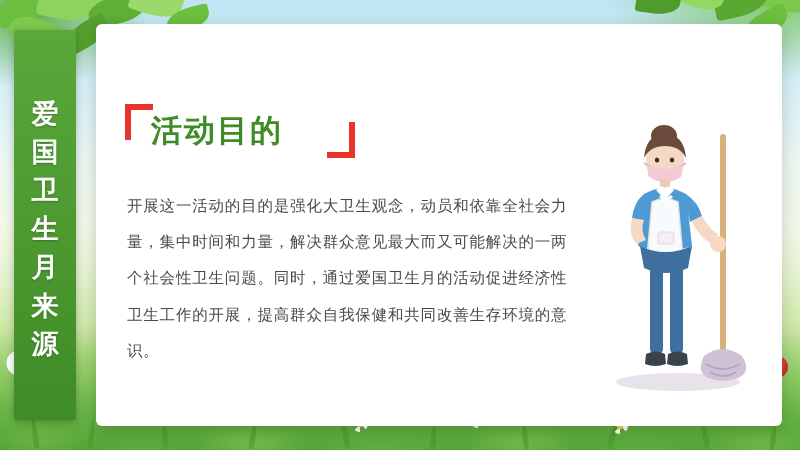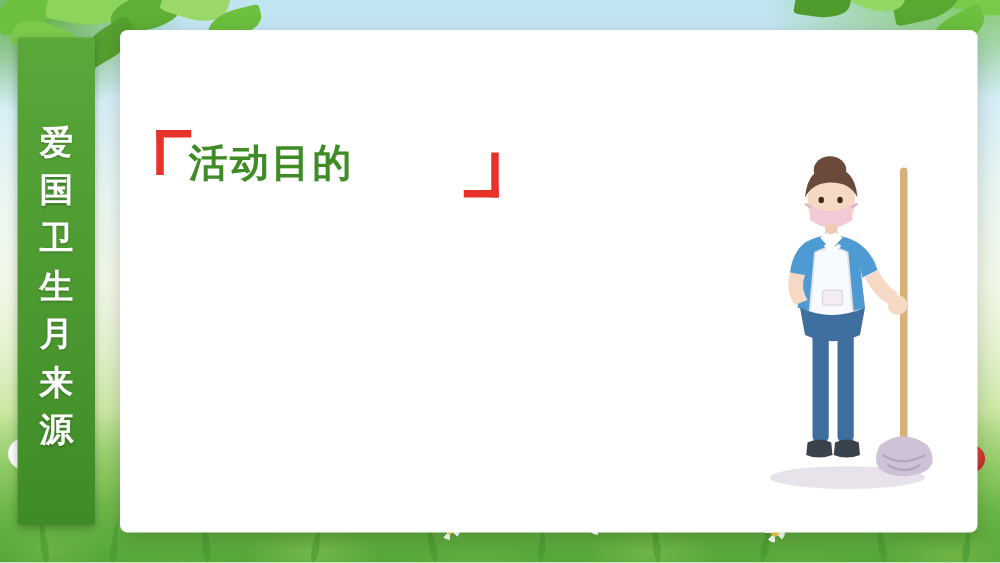--- a/index.html
+++ b/index.html
@@ -127,21 +127,21 @@
     width: 686px; height: 402px;
     background: #ffffff;
     border-radius: 6px;
     box-shadow: 0 4px 16px rgba(0,0,0,.18);
   }
 
   
   .heading-wrap {
     position: absolute;
     left: 125px; top: 104px;
-    width: 274px; height: 54px;
+    width: 230px; height: 54px;
   }
   .bracket {
     position: absolute;
     width: 22px; height: 30px;
   }
   .bracket-left {
     left: 0; top: 0;
     border-left: 6px solid #e8332a;
     border-top: 6px solid #e8332a;
   }
@@ -263,20 +263,21 @@
     <span class="ch">来</span>
     <span class="ch">源</span>
   </div>
 
   <div class="heading-wrap">
     <span class="bracket bracket-left"></span>
     <span class="bracket bracket-right"></span>
     <span class="heading-text">活动目的</span>
   </div>
 
+  <p class="body-text">开展这一活动的目的是强化大卫生观念，动员和依靠全社会力量，集中时间和力量，解决群众意见最大而又可能解决的一两个社会性卫生问题。同时，通过爱国卫生月的活动促进经济性卫生工作的开展，提高群众自我保健和共同改善生存环境的意识。</p>
 
   <div class="illus">
     <svg width="180" height="280" viewBox="0 0 180 280" xmlns="http://www.w3.org/2000/svg">
 
       <ellipse cx="78" cy="262" rx="62" ry="9" fill="#e8e2ea"></ellipse>
 
       <rect x="120" y="14" width="6" height="222" rx="3" fill="#d8b07a"></rect>
 
       <path d="M104 236 q18 -14 38 0 q10 16 -4 22 q-16 6 -30 0 q-12 -6 -4 -22 z" fill="#cfc2d6"></path>
       <path d="M106 244 q16 10 34 0" stroke="#b4a4bd" stroke-width="2" fill="none"></path>

